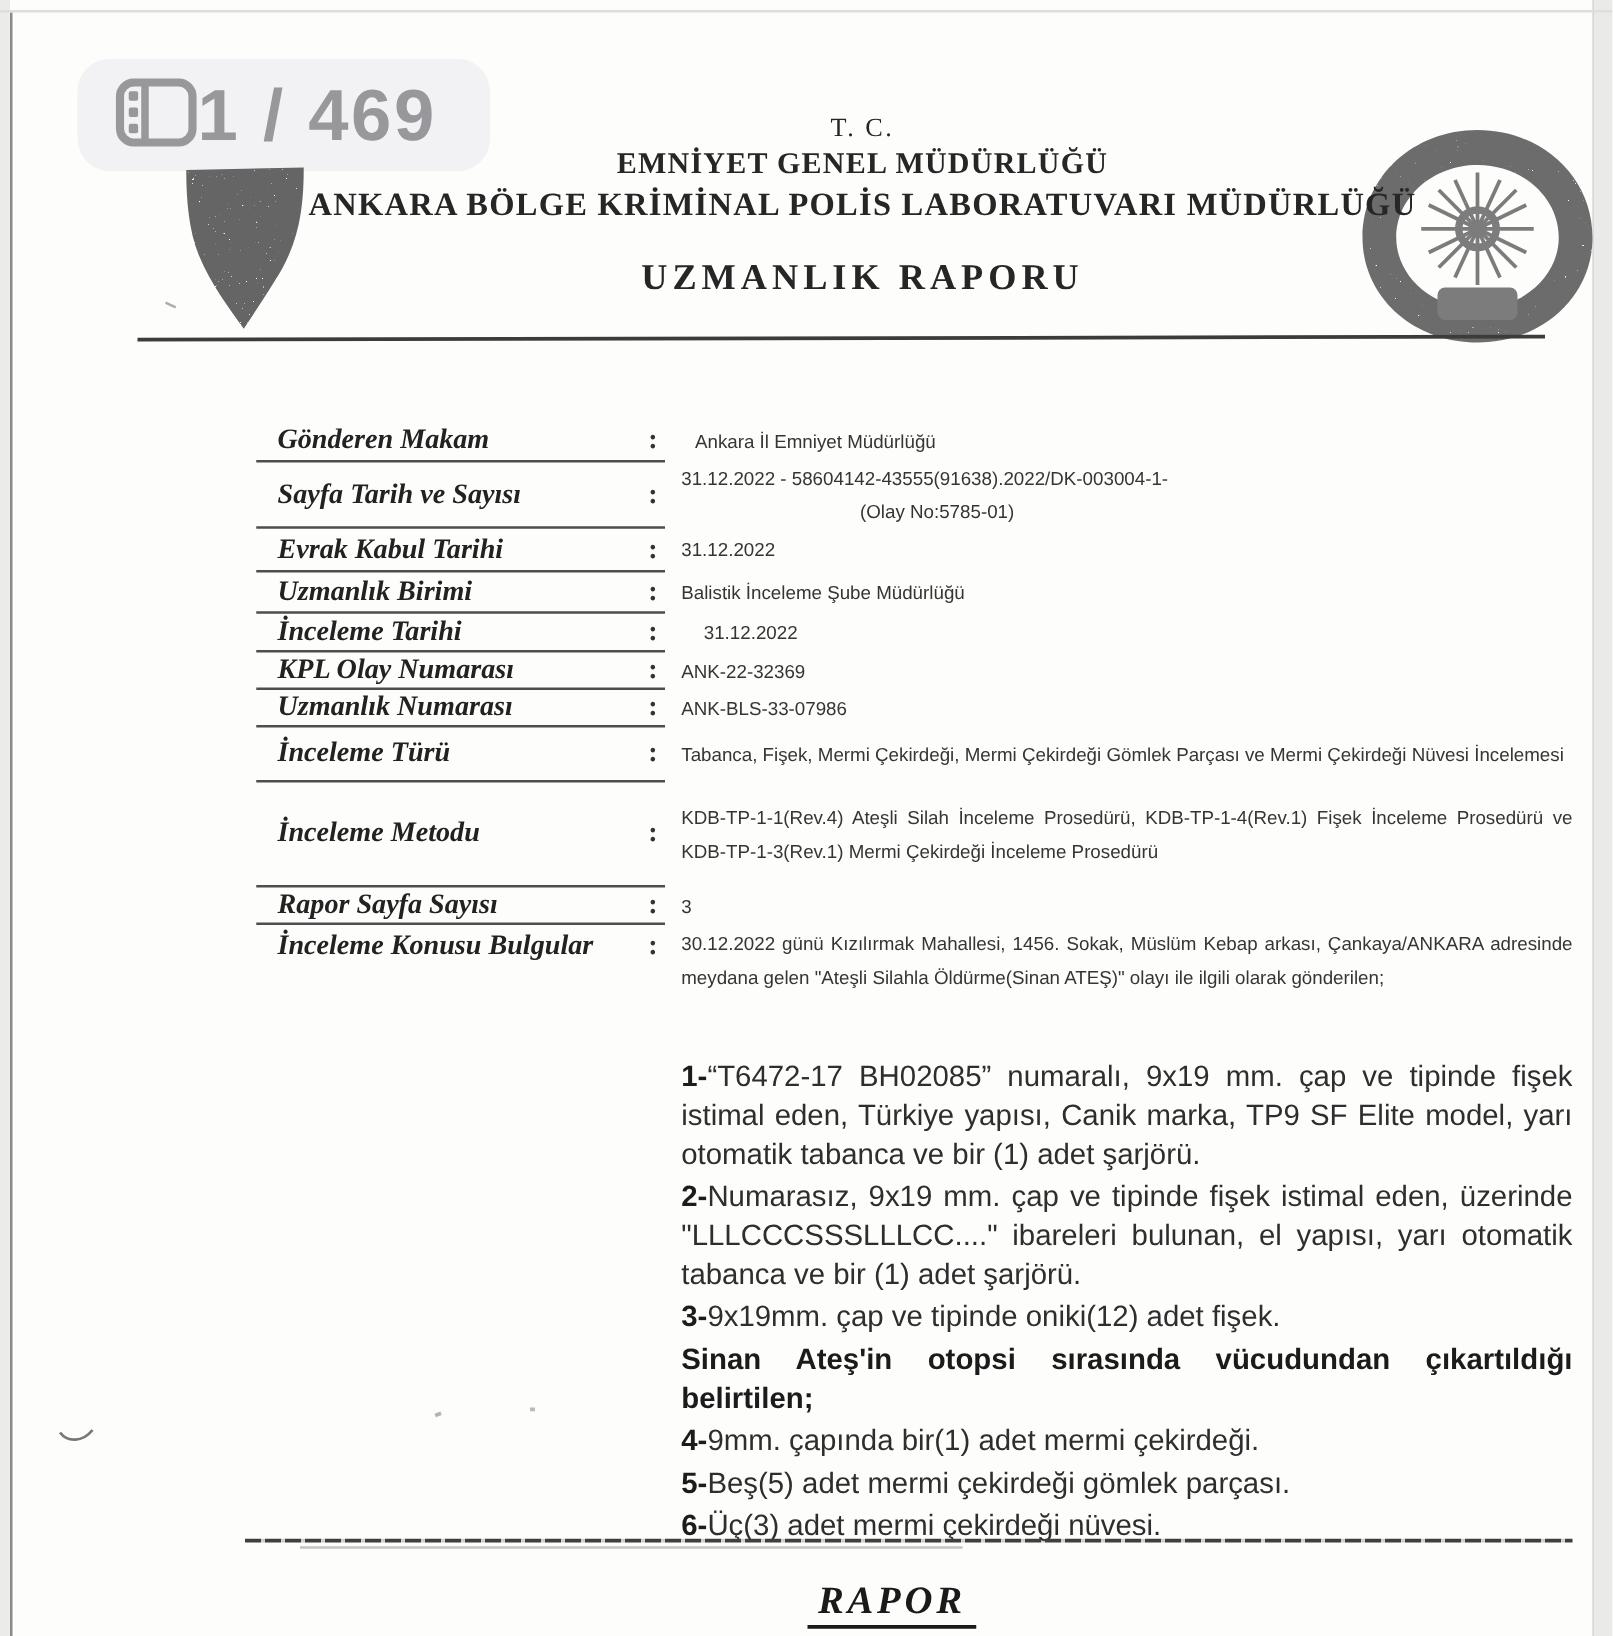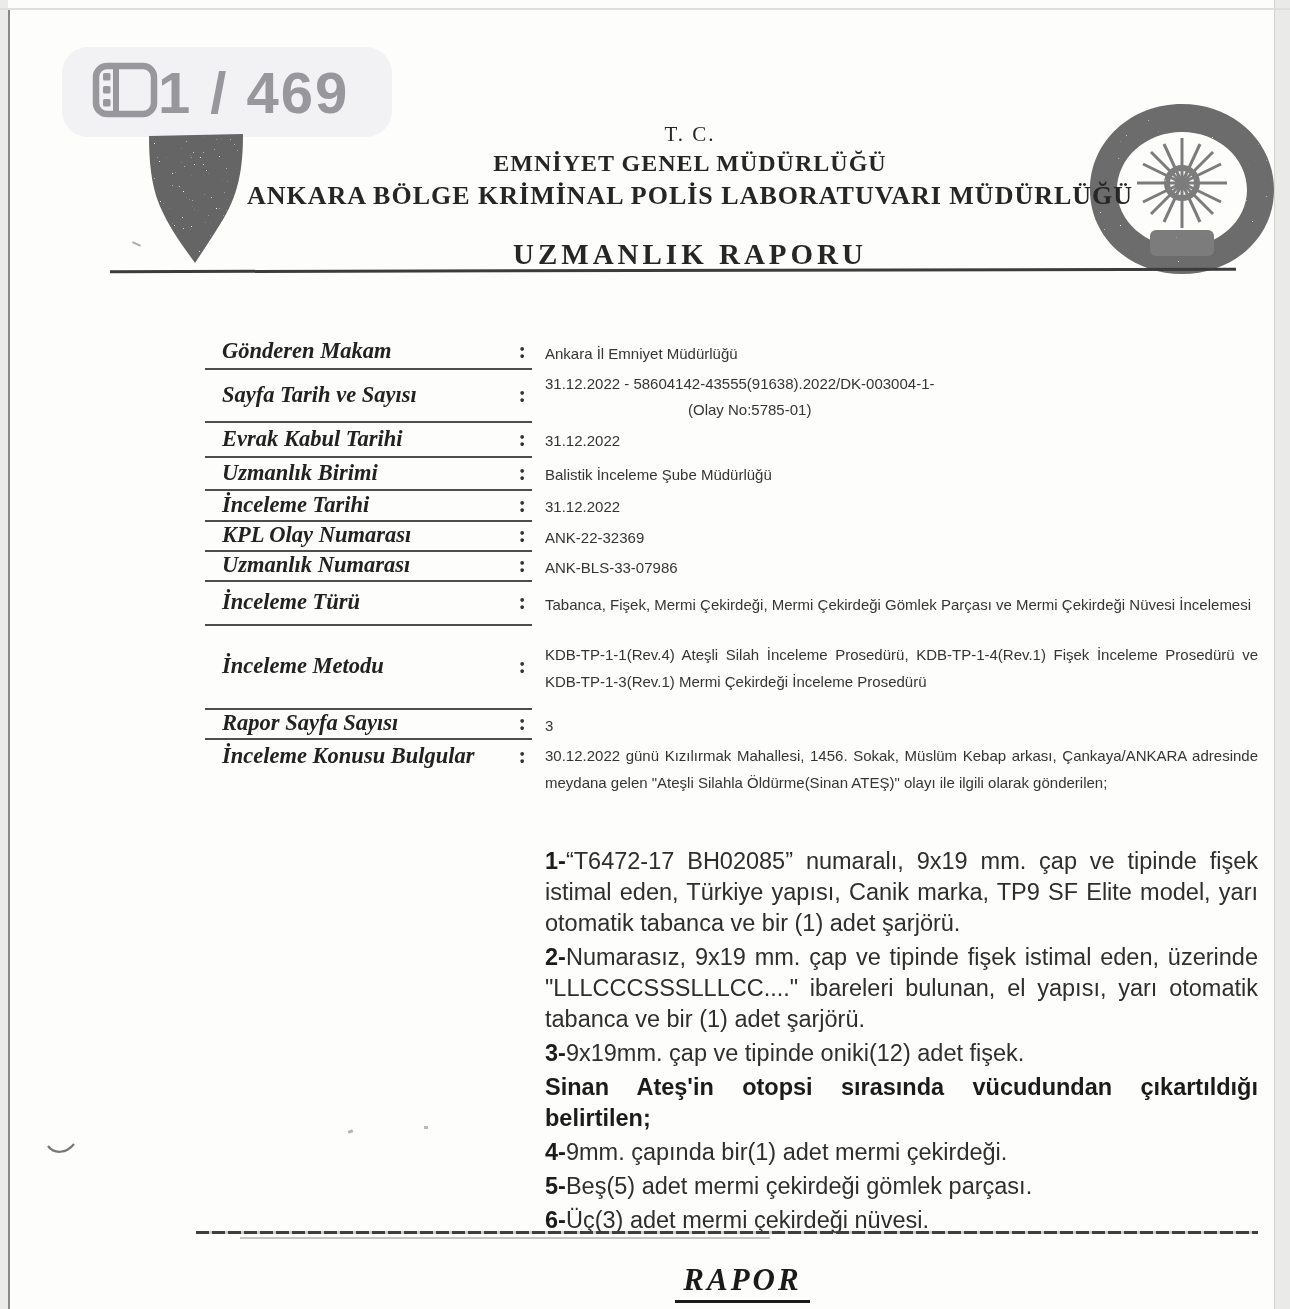--- a/index.html
+++ b/index.html
@@ -16,21 +16,21 @@
   .pill { position:absolute; left:62px; top:47px; width:330px; height:90px; background:#f2f2f4;
           border-radius:26px; display:flex; align-items:center; padding-left:30px; }
   .pill-text { font-size:58px; font-weight:600; color:#98989c; letter-spacing:2px; }
 
   
   .stamp-left { position:absolute; left:143px; top:130px; }
   .seal-right { position:absolute; left:1088px; top:102px; }
 
   
   .doc-header { position:absolute; left:120px; top:90px; width:1140px; text-align:center;
-                font-family:"Liberation Serif", serif; color:#262626;margin-top:32px; }
+                font-family:"Liberation Serif", serif; color:#262626; }
   .h-tc    { font-size:21px; letter-spacing:2px; }
   .h-egm   { font-size:24px; font-weight:bold; letter-spacing:1px; margin-top:3px; }
   .h-lab   { font-size:26px; font-weight:bold; letter-spacing:1px; margin-top:4px; }
   .h-title { font-size:29px; font-weight:bold; letter-spacing:4px; margin-top:27px; }
 
   .divider { position:absolute; left:110px; top:269px; width:1126px; height:2.5px; background:#3c3c3c;
              transform:rotate(-0.12deg); }
 
   
   .info-table { position:absolute; left:205px; top:336px; width:1053px; color:#353535; }
@@ -39,36 +39,36 @@
            justify-content:space-between; align-items:center; padding:0 6px 2px 17px;
            font-family:"Liberation Serif", serif; font-weight:bold; font-style:italic;
            font-size:22.5px; color:#222; }
   .lcell.top { align-items:flex-start; padding-top:3px;font-family:Liberation Serif, serif; }
   .lcell.noline { border-bottom:none; }
   .colon { font-style:normal; font-weight:bold; color:#333; }
   .vcell { flex:1; padding-left:13px; font-size:15px; line-height:27px; display:flex;
            flex-direction:column; justify-content:center; }
   .vcell.just { text-align:justify; }
   .vcell.topv { justify-content:flex-start; padding-top:2px; }
-  .r1{min-height:34px;} .r2{min-height:53px;} .r3{min-height:35px;} .r4{min-height:33px;}
-  .r5{min-height:31px;} .r6{min-height:30px;} .r7{min-height:30px;} .r8{min-height:44px;}
+  .r1{min-height:34px;gap:11px;} .r2{min-height:53px;} .r3{min-height:35px;} .r4{min-height:33px;}
+  .r5{min-height:31px;gap:18px;} .r6{min-height:30px;} .r7{min-height:30px;} .r8{min-height:44px;}
   .r9{min-height:84px;} .r10{min-height:29px;} .r11{min-height:82px;}
   .v2line { padding-left:143px; }
 
   
   .findings { margin-left:340px; margin-top:24px; padding-right:0; }
   .findings p { font-size:23.5px; line-height:31px; text-align:justify; color:#2e2e2e; margin-bottom:3px; }
   .findings p b, .findings p strong { color:#1c1c1c; }
   .findings p.bold-note { font-weight:bold; color:#1b1b1b; }
 
   .bottom-dashes { position:absolute; left:196px; top:1231px; width:1062px; height:2.5px;
       background:repeating-linear-gradient(90deg,#3f3f3f 0 13px, rgba(63,63,63,.25) 13px 16px); }
   .bottom-dashes2 { position:absolute; left:240px; top:1237px; width:530px; height:1.5px; background:#c4c4c2; }
 
-  .rapor-wrap { position:absolute; left:216px; top:1262px; width:1053px; text-align:center; }
+  .rapor-wrap { position:absolute; left:187px; top:1262px; width:1053px; text-align:center; }
   .rapor { display:inline-block; font-family:"Liberation Serif", serif; font-weight:bold; font-style:italic;
            font-size:31px; letter-spacing:3px; color:#1a1a1a; border-bottom:3px solid #1a1a1a;
            padding:0 8px 2px 8px; }
 
   
   .artifact { position:absolute; background:#777; }
   .a1 { left:348px; top:1130px; width:5px; height:3px; transform:rotate(-20deg); opacity:.55; }
   .a2 { left:424px; top:1126px; width:4px; height:3px; opacity:.5; }
   .a3 { left:132px; top:243px; width:9px; height:2px; transform:rotate(25deg); opacity:.6; }
   .curl { position:absolute; left:46px; top:1140px; }

